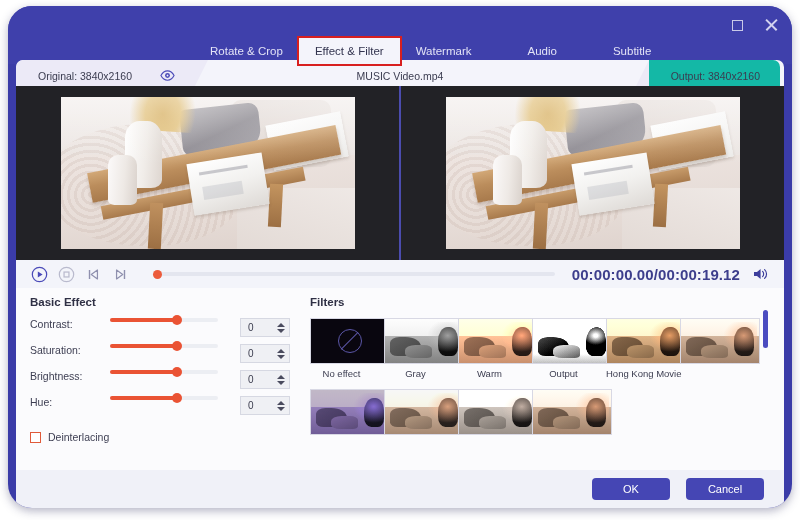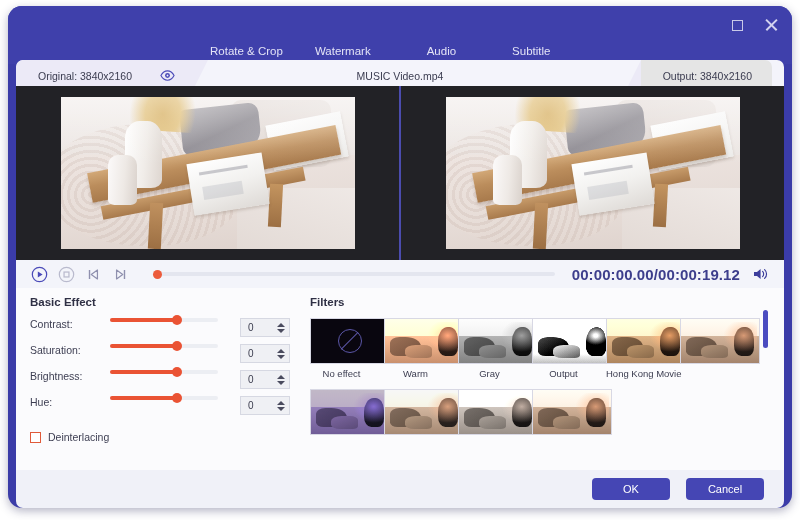--- a/index.html
+++ b/index.html
@@ -14,21 +14,21 @@
   #app {
     position: relative;
     width: 800px; height: 520px;
     background: #ffffff;
   }
   .window {
     position: absolute;
     left: 8px; top: 6px;
     width: 784px; height: 502px;
     background: #3b3ca8;
-    border-radius: 14px;
+    border-radius: 24px;
     box-shadow: 0 3px 10px rgba(40,40,90,.35);
     overflow: hidden;
     text-decoration: underline;
   }
 
   
   .titlebar {
     position: absolute;
     left: 0; top: 0; width: 100%; height: 58px;
     background: #3f40ab;
@@ -113,22 +113,22 @@
     display: flex; align-items: center; justify-content: center;
     cursor: pointer;
   }
   .eye-icon svg { display: block; }
   .seg-mid {
     left: 0; width: 100%;
     justify-content: center;
     color: #40415a;
   }
   .seg-right {
-    right: 12px; padding-right: 20px; padding-left: 22px;
-    background: #e5e5e5;
+    right: 4px; padding-right: 20px; padding-left: 22px;
+    background: #14b8a6;
     border-radius: 0 7px 0 0;
   }
   .seg-right:before {
     content: ""; position: absolute; left: -13px; top: 0;
     width: 0; height: 0;
     border-bottom: 26px solid #eceaf7;
     border-left: 13px solid transparent;
   }
 
   
@@ -513,20 +513,23 @@
         </div>
         <div class="win-btn">
           <div class="ico-close"></div>
         </div>
       </div>
     </div>
 
     <div class="tabs">
       <div class="tab">
         <span>Rotate &amp; Crop</span>
+      </div>
+      <div class="tab active marked">
+        <span>Effect &amp; Filter</span>
       </div>
       <div class="tab">
         <span>Watermark</span>
       </div>
       <div class="tab-gap"></div>
       <div class="tab">
         <span>Audio</span>
       </div>
       <div class="tab-gap"></div>
       <div class="tab">
@@ -718,44 +721,44 @@
 
           <div class="filter-cell">
             <div class="filter-thumb noeffect-thumb">
               <div class="noeffect-mark"></div>
             </div>
             <div class="filter-cap">No effect</div>
           </div>
 
           <div class="filter-cell">
             <div class="filter-thumb">
+              <div class="mini fx-gray">
+                  <div class="m-sky"></div>
+                  <div class="m-ground"></div>
+                  <div class="m-rock"></div>
+                  <div class="m-rock2"></div>
+                  <div class="m-blob"></div>
+                  <div class="m-glow"></div>
+                </div>
+            </div>
+            <div class="filter-cap">Gray</div>
+          </div>
+
+          <div class="filter-cell">
+            <div class="filter-thumb">
               <div class="mini fx-warm">
                   <div class="m-sky"></div>
                   <div class="m-ground"></div>
                   <div class="m-rock"></div>
                   <div class="m-rock2"></div>
                   <div class="m-blob"></div>
                   <div class="m-glow"></div>
                 </div>
             </div>
             <div class="filter-cap">Warm</div>
-          </div>
-
-          <div class="filter-cell">
-            <div class="filter-thumb">
-              <div class="mini fx-gray">
-                  <div class="m-sky"></div>
-                  <div class="m-ground"></div>
-                  <div class="m-rock"></div>
-                  <div class="m-rock2"></div>
-                  <div class="m-blob"></div>
-                  <div class="m-glow"></div>
-                </div>
-            </div>
-            <div class="filter-cap">Gray</div>
           </div>
 
           <div class="filter-cell">
             <div class="filter-thumb">
               <div class="mini fx-sketch">
                   <div class="m-sky"></div>
                   <div class="m-ground"></div>
                   <div class="m-rock"></div>
                   <div class="m-rock2"></div>
                   <div class="m-blob"></div>

